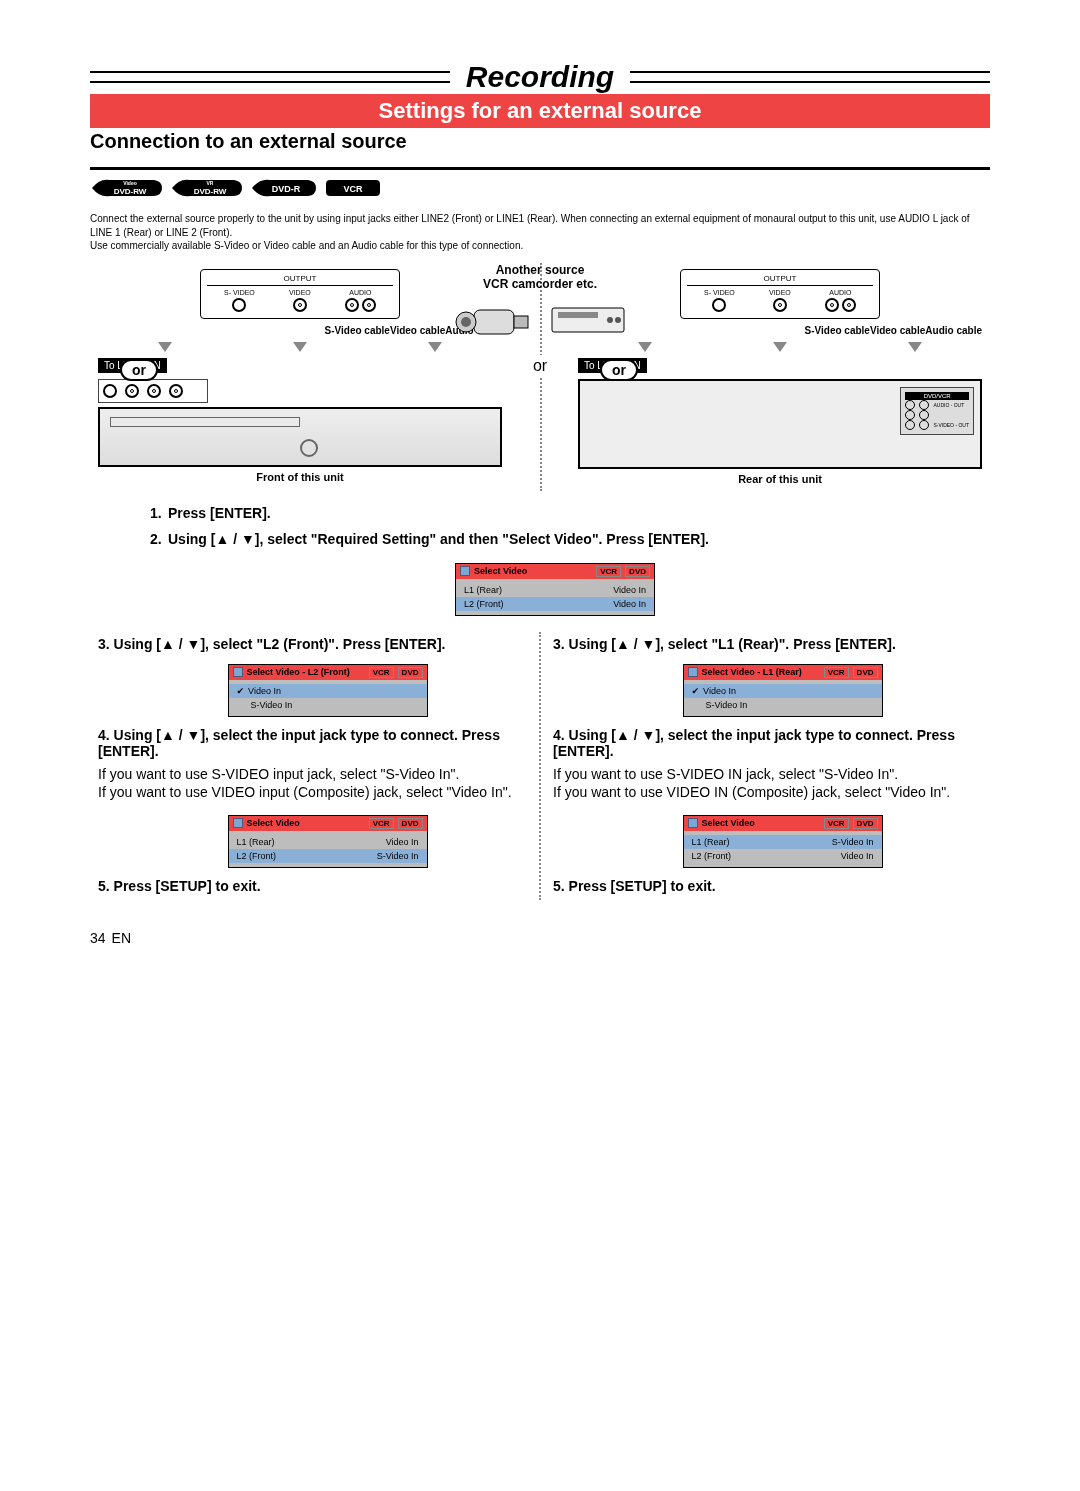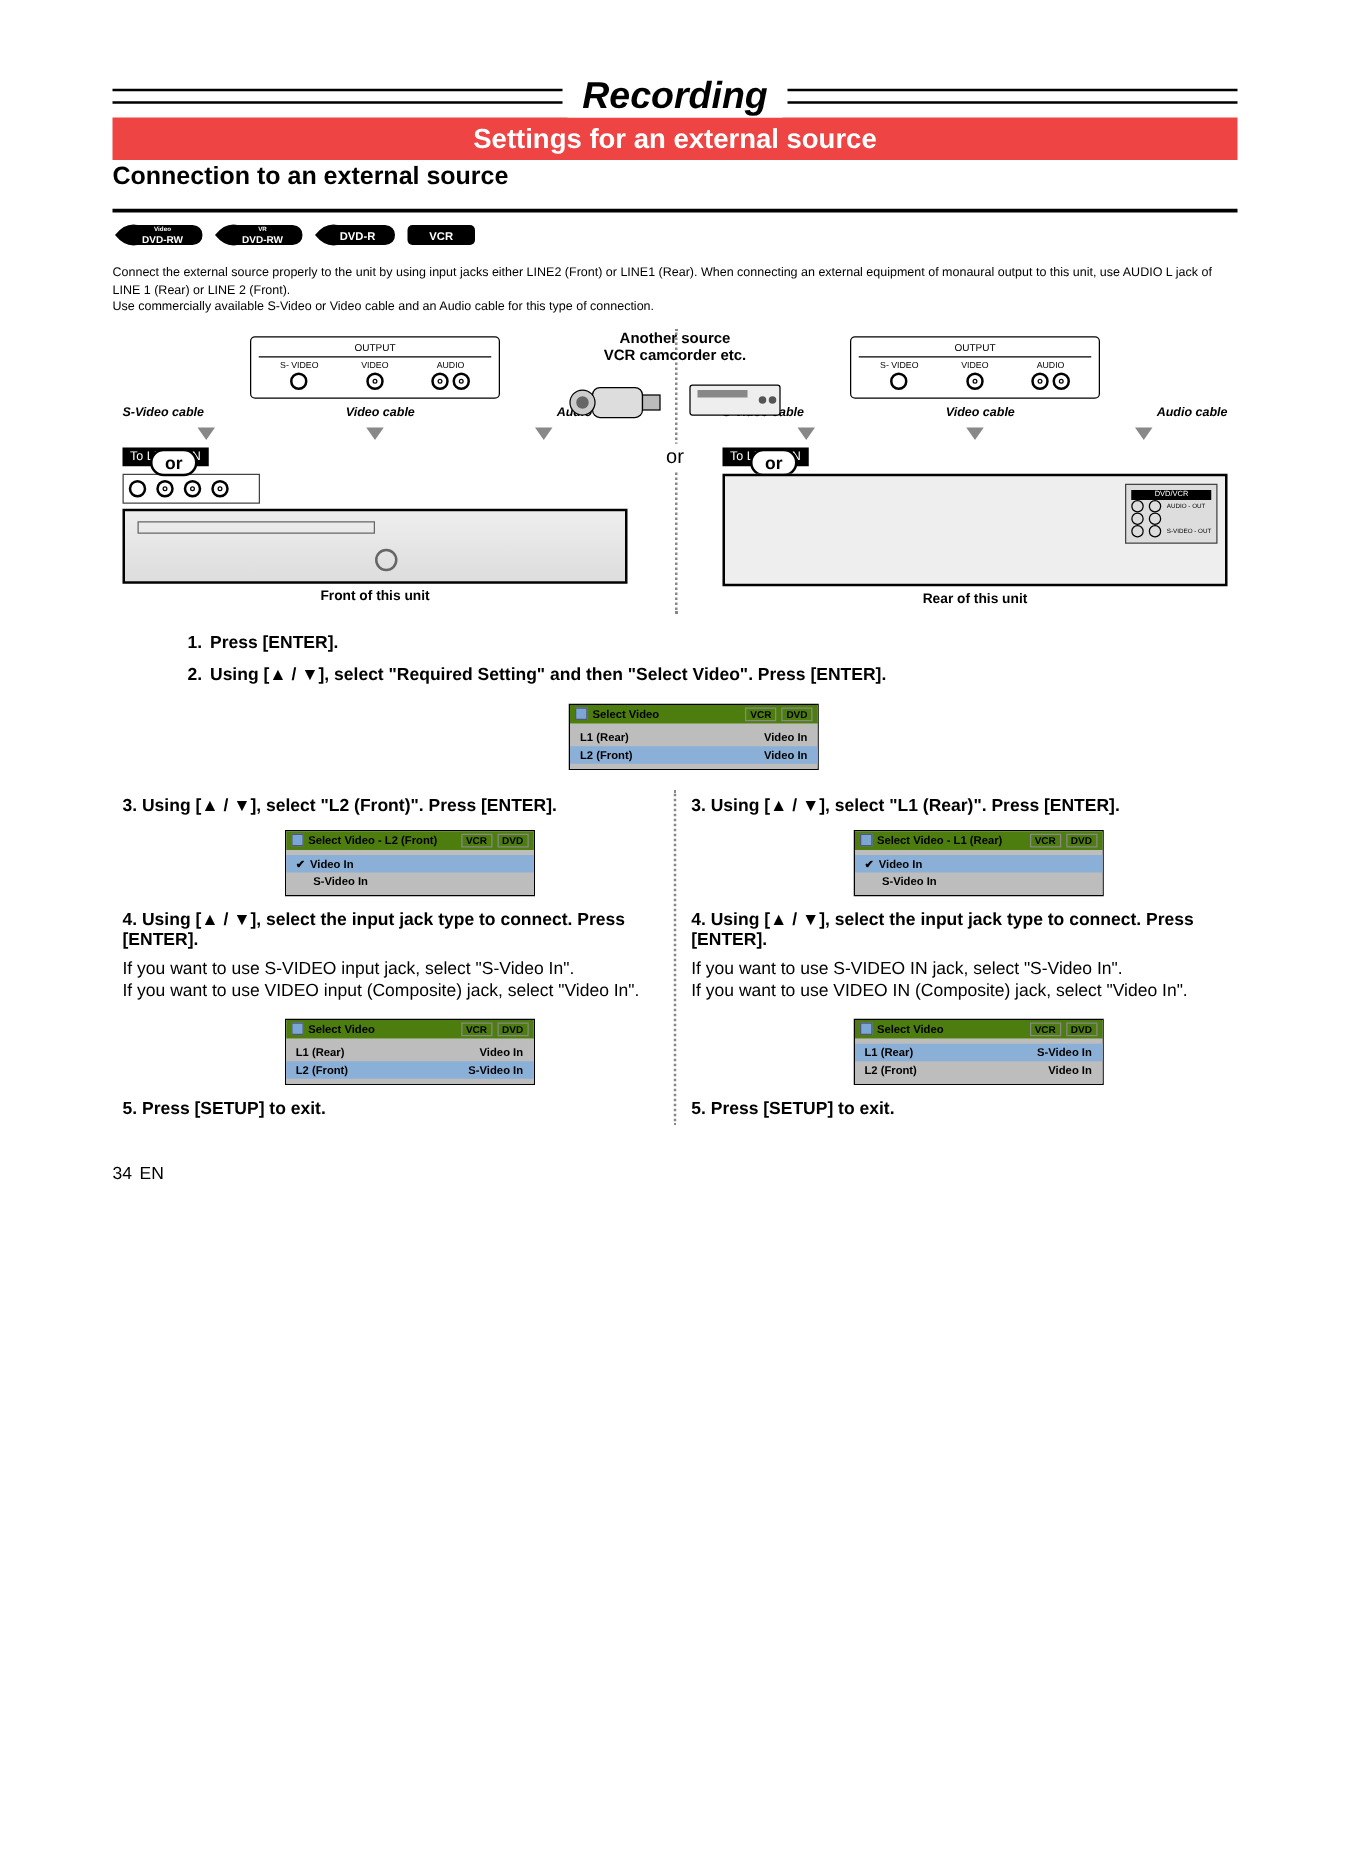--- a/index.html
+++ b/index.html
@@ -19,41 +19,41 @@
   .diagram-block { flex: 1; border: 2px solid transparent; position: relative; padding: 0 6px; }
   .diagram-center { width: 60px; position: relative; }
   .dotted-v { position: absolute; left: 50%; top: -4px; bottom: -4px; border-left: 2px dotted #888; }
   .or-center { position: absolute; left: 50%; top: 45%; transform: translate(-50%,-50%); background: #fff; font-size: 16px; padding: 2px 4px; }
   .output-box { border: 1px solid #000; border-radius: 4px; padding: 4px 6px 6px; width: 200px; margin: 0 auto 4px; }
   .output-label { text-align: center; font-size: 8px; border-bottom: 1px solid #000; margin-bottom: 3px; padding-bottom: 2px; }
   .jack-row { display: flex; justify-content: space-around; font-size: 7px; text-align: center; }
   .jack { display: flex; flex-direction: column; align-items: center; gap: 2px; }
   .jack-circle { width: 14px; height: 14px; border: 2px solid #000; border-radius: 50%; position: relative; }
   .jack-circle.small::after { content:""; position:absolute; inset:3px; border:1px solid #000; border-radius:50%; }
-  .cable-labels { display: flex; justify-content: space-between; font-size: 10px; font-weight: bold; text-align: center; margin: 6px 0; font-style: italic; }
+  .cable-labels { display: flex; justify-content: flex-end; font-size: 10px; font-weight: bold; text-align: center; margin: 6px 0; }
   .or-badge { display:inline-block; background:#fff; border:2px solid #000; border-radius: 12px; padding: 1px 10px; font-weight:bold; font-size: 14px; position:absolute; left: 28px; top: 90px; }
   .cable-arrows { display:flex; justify-content:space-around; }
   .arrow-down { width: 0; height: 0; border-left: 7px solid transparent; border-right: 7px solid transparent; border-top: 10px solid #888; }
   .line-label { display:inline-block; background:#000; color:#fff; font-size: 10px; padding:2px 6px; margin: 6px 0 2px; }
   .unit-box { border: 2px solid #000; height: 60px; margin: 2px 0 4px; background: linear-gradient(#eee,#ddd); position:relative; }
   .unit-box .tray { position:absolute; left:10px; top:8px; right:50%; height:10px; border:1px solid #666; }
   .unit-box .disc { position:absolute; left:50%; top:30px; width:18px; height:18px; border:2px solid #666; border-radius:50%; }
   .unit-caption { text-align: center; font-size: 11px; font-weight: bold; margin-top: 4px; }
   .device-row { display:flex; justify-content:center; gap:16px; align-items:center; border:1px dashed transparent; }
   .device-label { font-size: 12px; font-weight: bold; text-align:center; line-height:1.2; margin-bottom:4px; }
   .device-svg { width: 80px; height: 48px; }
   .steps { margin-top: 18px; }
   .step { margin: 6px 0 10px 60px; font-size: 14px; font-weight: bold; }
   .step .num { display:inline-block; width: 18px; }
   .osd { width: 200px; border: 1px solid #000; margin: 6px 0 6px 30px; font-size: 9px; }
-  .osd-head { display:flex; align-items:center; background:#4d7c0f; padding:2px 4px; font-weight:bold; gap:4px; }
+  .osd-head { display:flex; align-items:center; background:#ef4444; padding:2px 4px; font-weight:bold; gap:4px; }
   .osd-head .spacer { flex:1; }
   .osd-head .vcr, .osd-head .dvd { border:1px solid #888; padding:0 3px; font-size:8px; }
   .osd-body { background:#bdbdbd; padding: 4px 0; }
-  .osd-row { display:flex; justify-content:space-between; padding: 2px 8px; font-weight:bold;gap:26px; }
+  .osd-row { display:flex; justify-content:space-between; padding: 2px 8px; font-weight:normal;gap:26px; }
   .osd-row.sel { background:#8bb0d8; }
   .osd-row .check { margin-right:4px; }
   .osd-icon { width:10px; height:10px; background:#7aa7d4; border:1px solid #557; display:inline-block; }
   .two-col { display:flex; margin-top: 10px; }
   .col { flex:1; padding: 0 8px; }
   .col-sep { width: 2px; border-left: 2px dotted #888; margin: 0 4px; }
   .sub-step { font-size: 14px; font-weight: bold; margin: 4px 0 6px; }
   .sub-text { font-size: 14px; font-weight: normal; margin: 6px 0 8px; line-height:1.3; }
   .page-num { margin-top: 30px; font-size: 14px; }
   .page-num .en { margin-left: 6px; }

